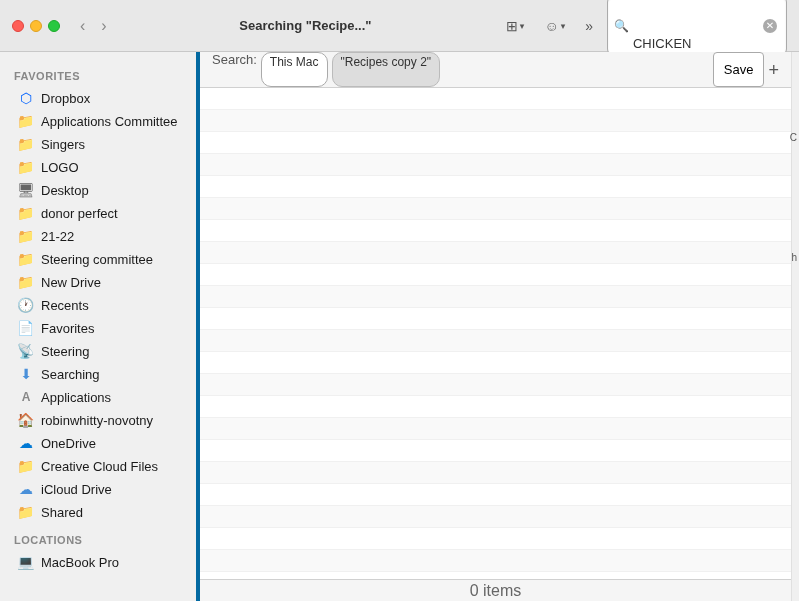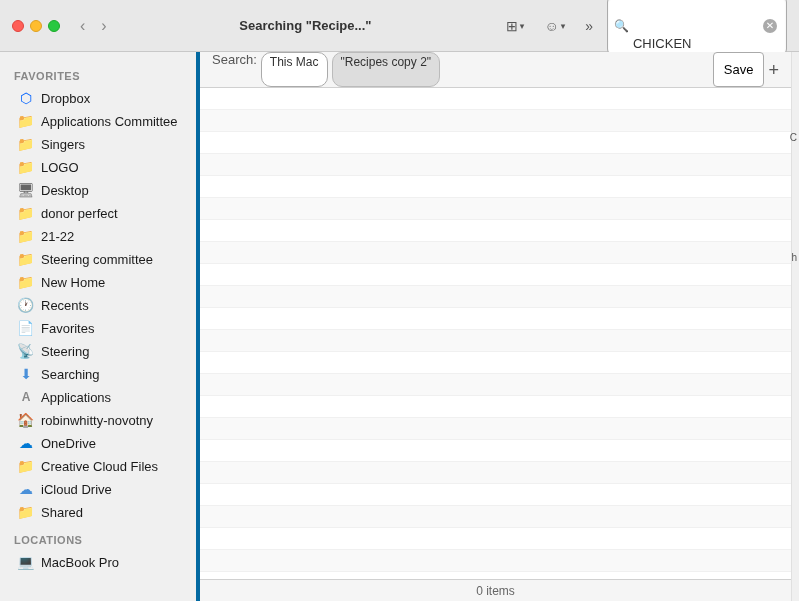--- a/index.html
+++ b/index.html
@@ -244,21 +244,21 @@
     .file-row:nth-child(even) { background: #f9f9f9; }
 
     
     .status-bar {
       height: 22px;
       background: #f5f5f5;
       border-top: 1px solid #d0d0d0;
       display: flex;
       align-items: center;
       justify-content: center;
-      font-size: 12px;
+      font-size: 16px;
       color: #666;
       flex-shrink: 0;
     }
 
     
     .right-edge {
       width: 8px;
       background: #f0f0f0;
       border-left: 1px solid #e0e0e0;
       flex-shrink: 0;
@@ -337,21 +337,21 @@
     <div class="sidebar-item">
       <div class="sidebar-icon" style="color:#4a90d9;">📁</div>
       <span>21-22</span>
     </div>
     <div class="sidebar-item">
       <div class="sidebar-icon" style="color:#4a90d9;">📁</div>
       <span>Steering committee</span>
     </div>
     <div class="sidebar-item">
       <div class="sidebar-icon" style="color:#4a90d9;">📁</div>
-      <span>New Home</span>
+      <span>New Drive</span>
     </div>
     <div class="sidebar-item">
       <div class="sidebar-icon" style="color:#888;">🕐</div>
       <span>Recents</span>
     </div>
     <div class="sidebar-item">
       <div class="sidebar-icon" style="color:#4a90d9;">📄</div>
       <span>Favorites</span>
     </div>
     <div class="sidebar-item">

